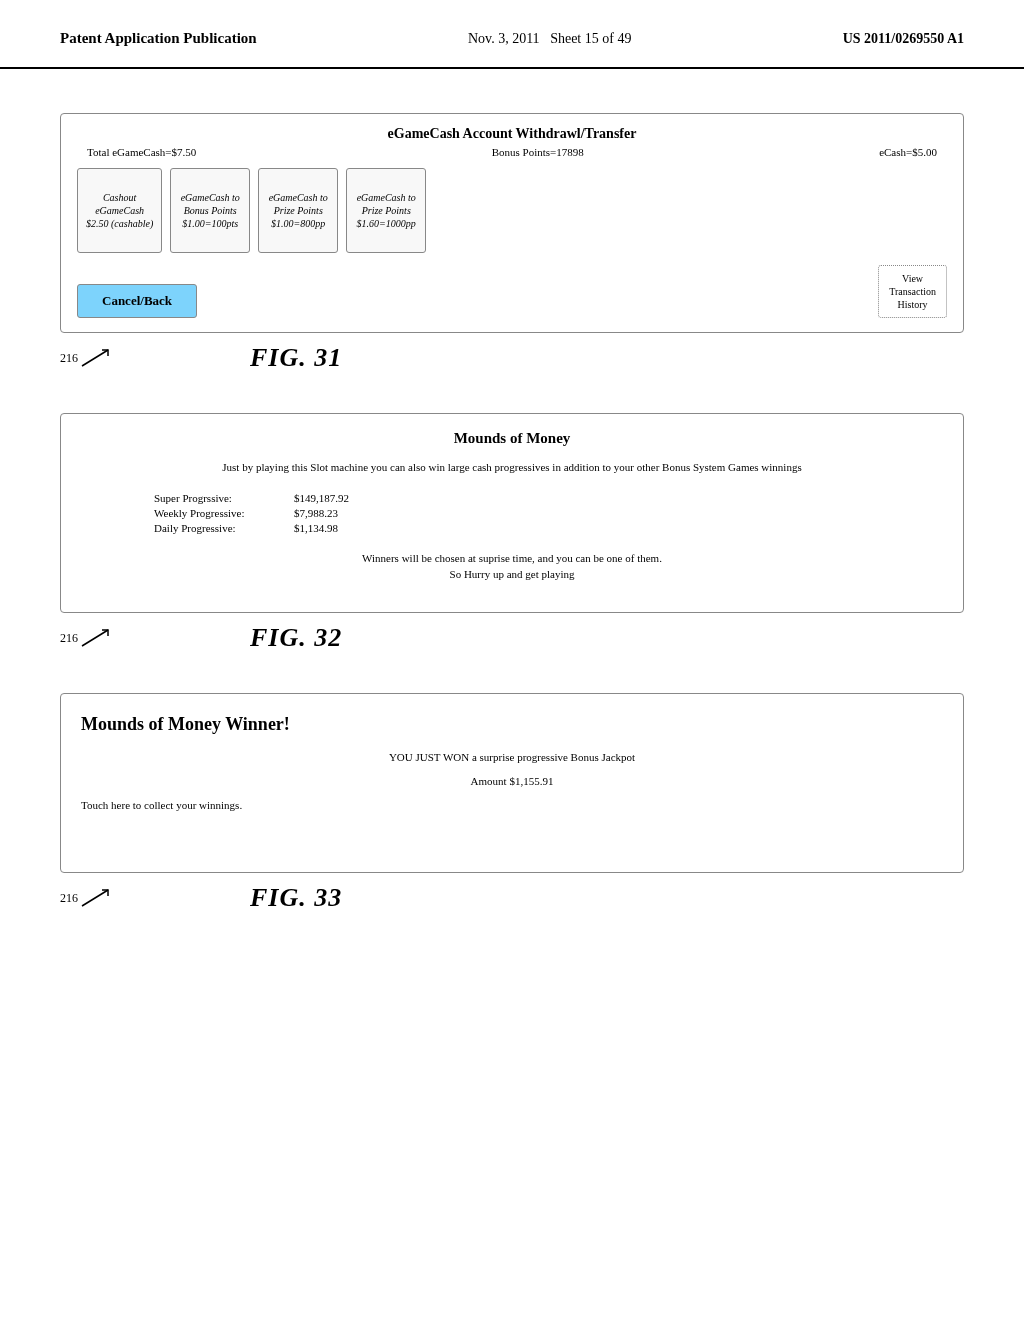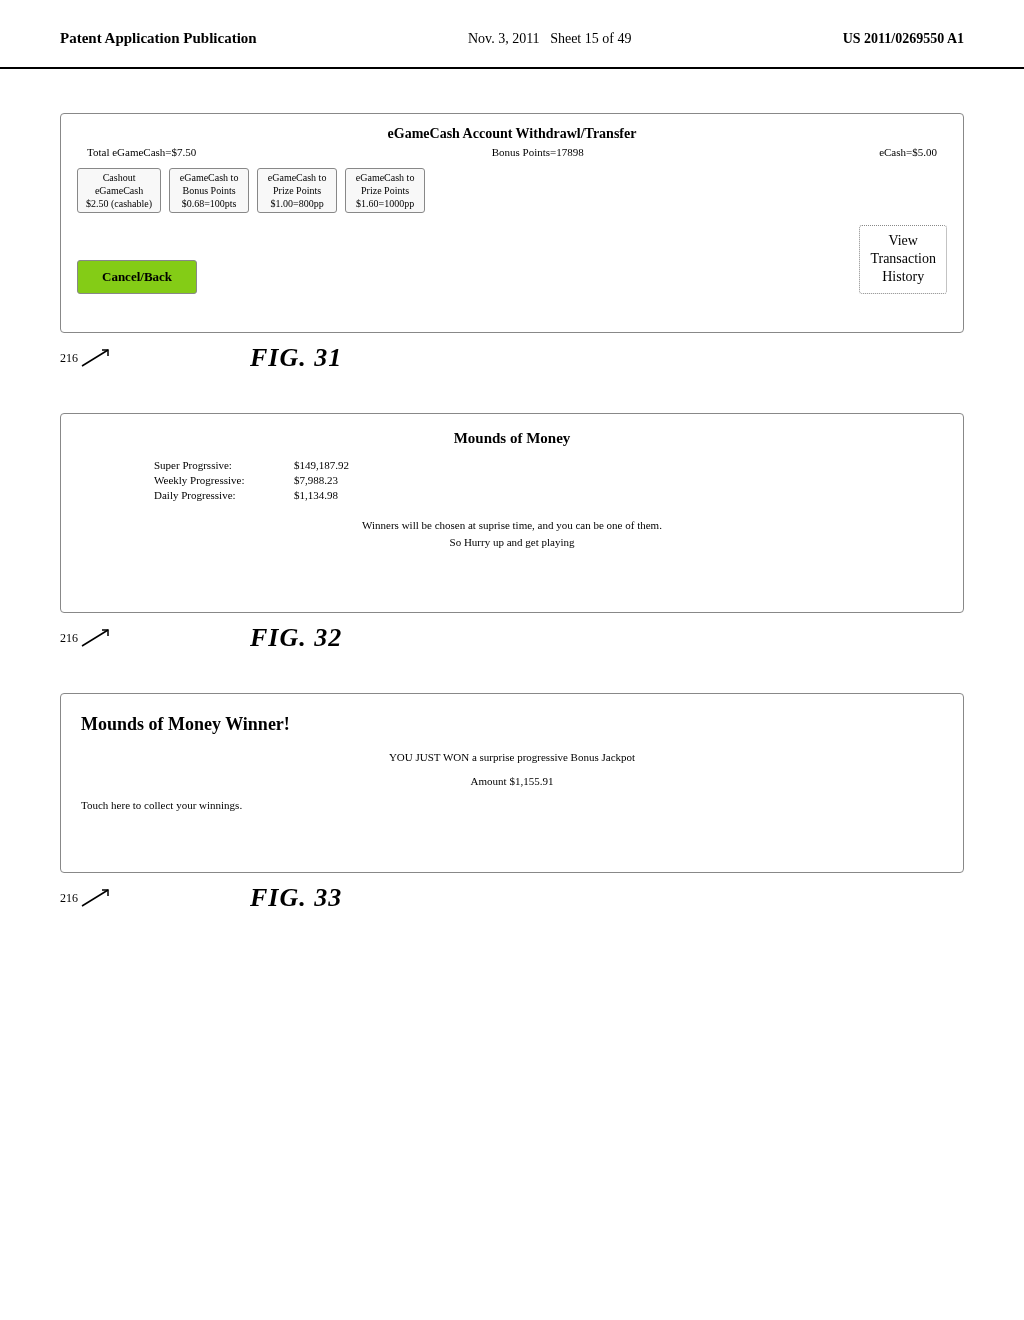--- a/index.html
+++ b/index.html
@@ -72,52 +72,53 @@
       padding: 0 10px;
     }
     .fig31-buttons-row {
       display: flex;
       gap: 8px;
       margin-bottom: 12px;
     }
     .fig31-btn {
       border: 1px solid #888;
       border-radius: 3px;
-      padding: 2px 8px;
+      padding: 22px 8px;
       font-size: 10px;
       text-align: center;
       min-width: 80px;
       background: #f8f8f8;
       line-height: 1.3;
+      font-style: italic;
     }
     .fig31-second-row {
       display: flex;
       gap: 8px;
       margin-bottom: 16px;
     }
     .fig31-bottom-row {
       display: flex;
       justify-content: space-between;
       align-items: flex-end;
       margin-top: 8px;
     }
     .cancel-btn {
       border: 1px solid #888;
       border-radius: 3px;
       padding: 8px 24px;
       font-size: 13px;
       font-weight: bold;
-      background: #84cc16;
+      background: #7dd3fc;
       display: inline-block;
     }
     .view-history-btn {
       border: 1px dotted #888;
       border-radius: 3px;
       padding: 6px 10px;
-      font-size: 14px;
+      font-size: 10px;
       text-align: center;
       line-height: 1.3;
     }
 
     
     .fig-label-row {
       display: flex;
       align-items: center;
       margin-bottom: 30px;
     }
@@ -228,21 +229,21 @@
 
       <div class="fig31-buttons-row">
         <div class="fig31-btn">
           <span>Cashout</span><br>
           <span>eGameCash</span><br>
           <span>$2.50 (cashable)</span>
         </div>
         <div class="fig31-btn">
           <span>eGameCash to</span><br>
           <span>Bonus Points</span><br>
-          <span>$0.68=100pts</span>
+          <span>$1.00=100pts</span>
         </div>
         <div class="fig31-btn">
           <span>eGameCash to</span><br>
           <span>Prize Points</span><br>
           <span>$1.00=800pp</span>
         </div>
         <div class="fig31-btn">
           <span>eGameCash to</span><br>
           <span>Prize Points</span><br>
           <span>$1.60=1000pp</span>
@@ -268,20 +269,21 @@
           <polyline points="22,2 28,2 28,8" fill="none" stroke="#000" stroke-width="1.5"></polyline>
         </svg>
       </div>
       <div class="fig-title">FIG. 31</div>
     </div>
   </div>
 
   <div class="figure-block">
     <div class="screen-box fig32-screen">
       <div class="fig32-title">Mounds of Money</div>
+      <div class="fig32-desc">Just by playing this Slot machine you can also win large cash progressives in addition to your other Bonus System Games winnings</div>
       <div class="fig32-progressives">
         <div class="fig32-prog-row">
           <span class="fig32-prog-label">Super Progrssive:</span>
           <span>$149,187.92</span>
         </div>
         <div class="fig32-prog-row">
           <span class="fig32-prog-label">Weekly Progressive:</span>
           <span>$7,988.23</span>
         </div>
         <div class="fig32-prog-row">

